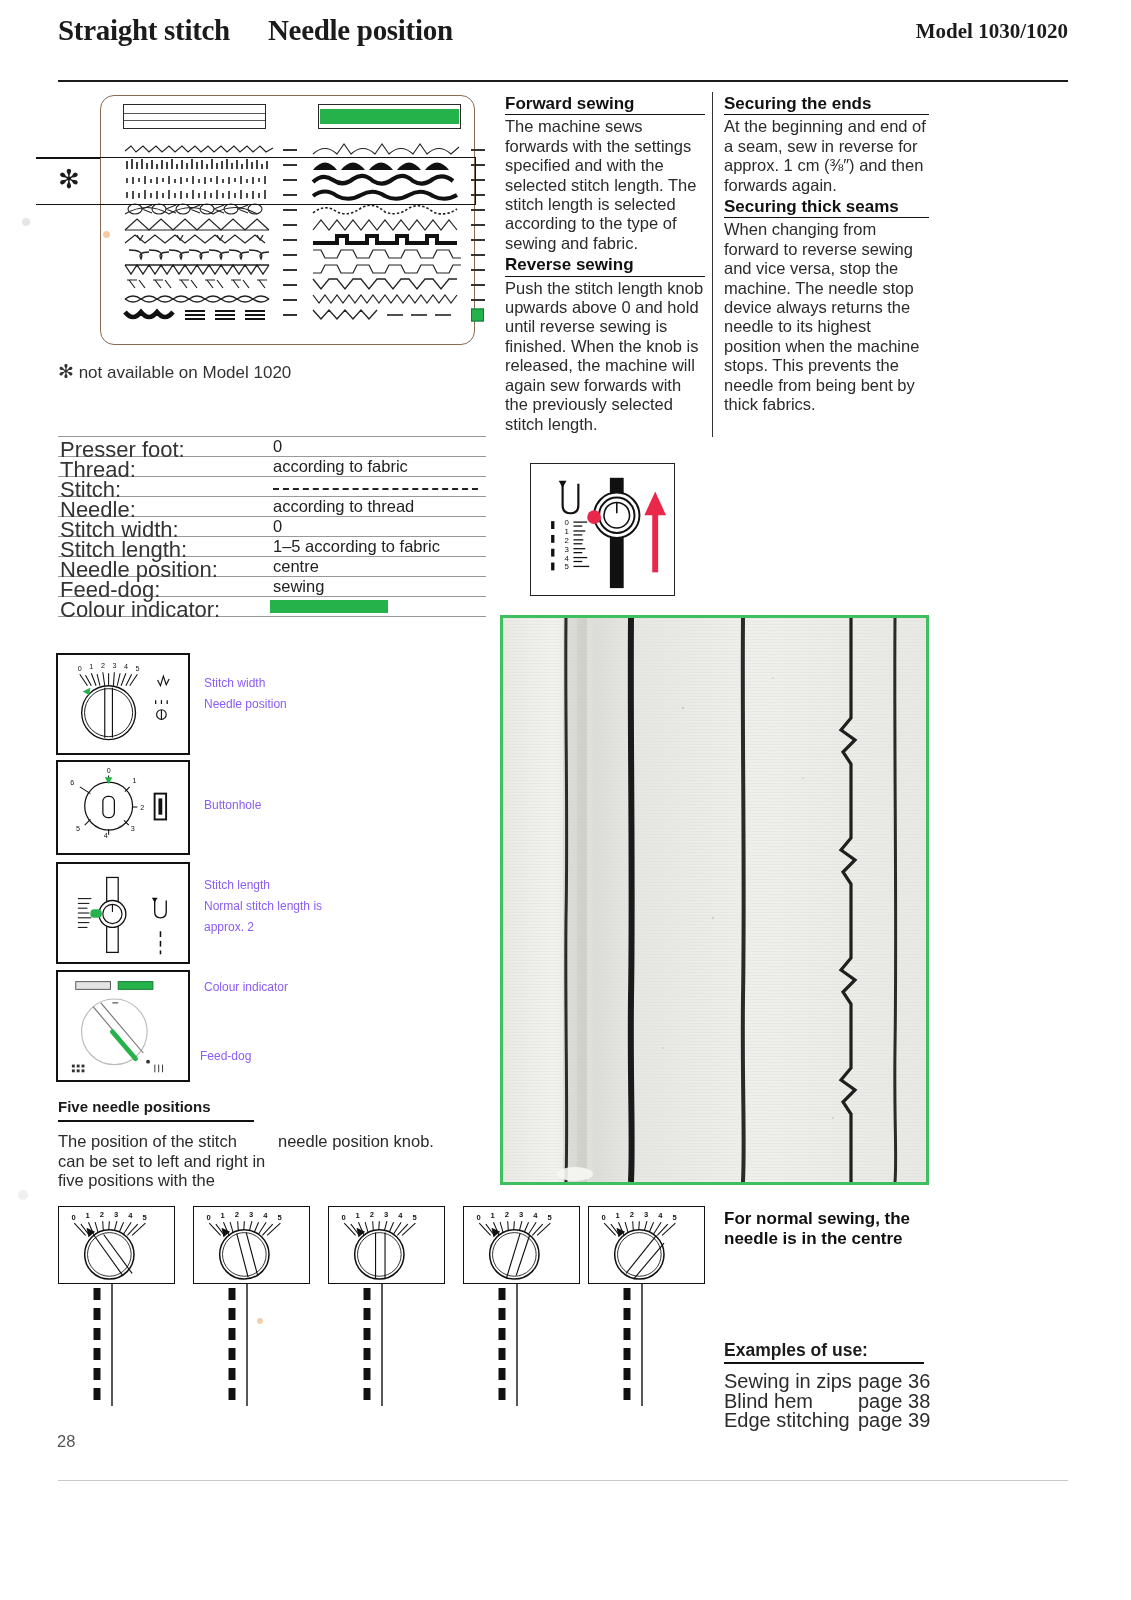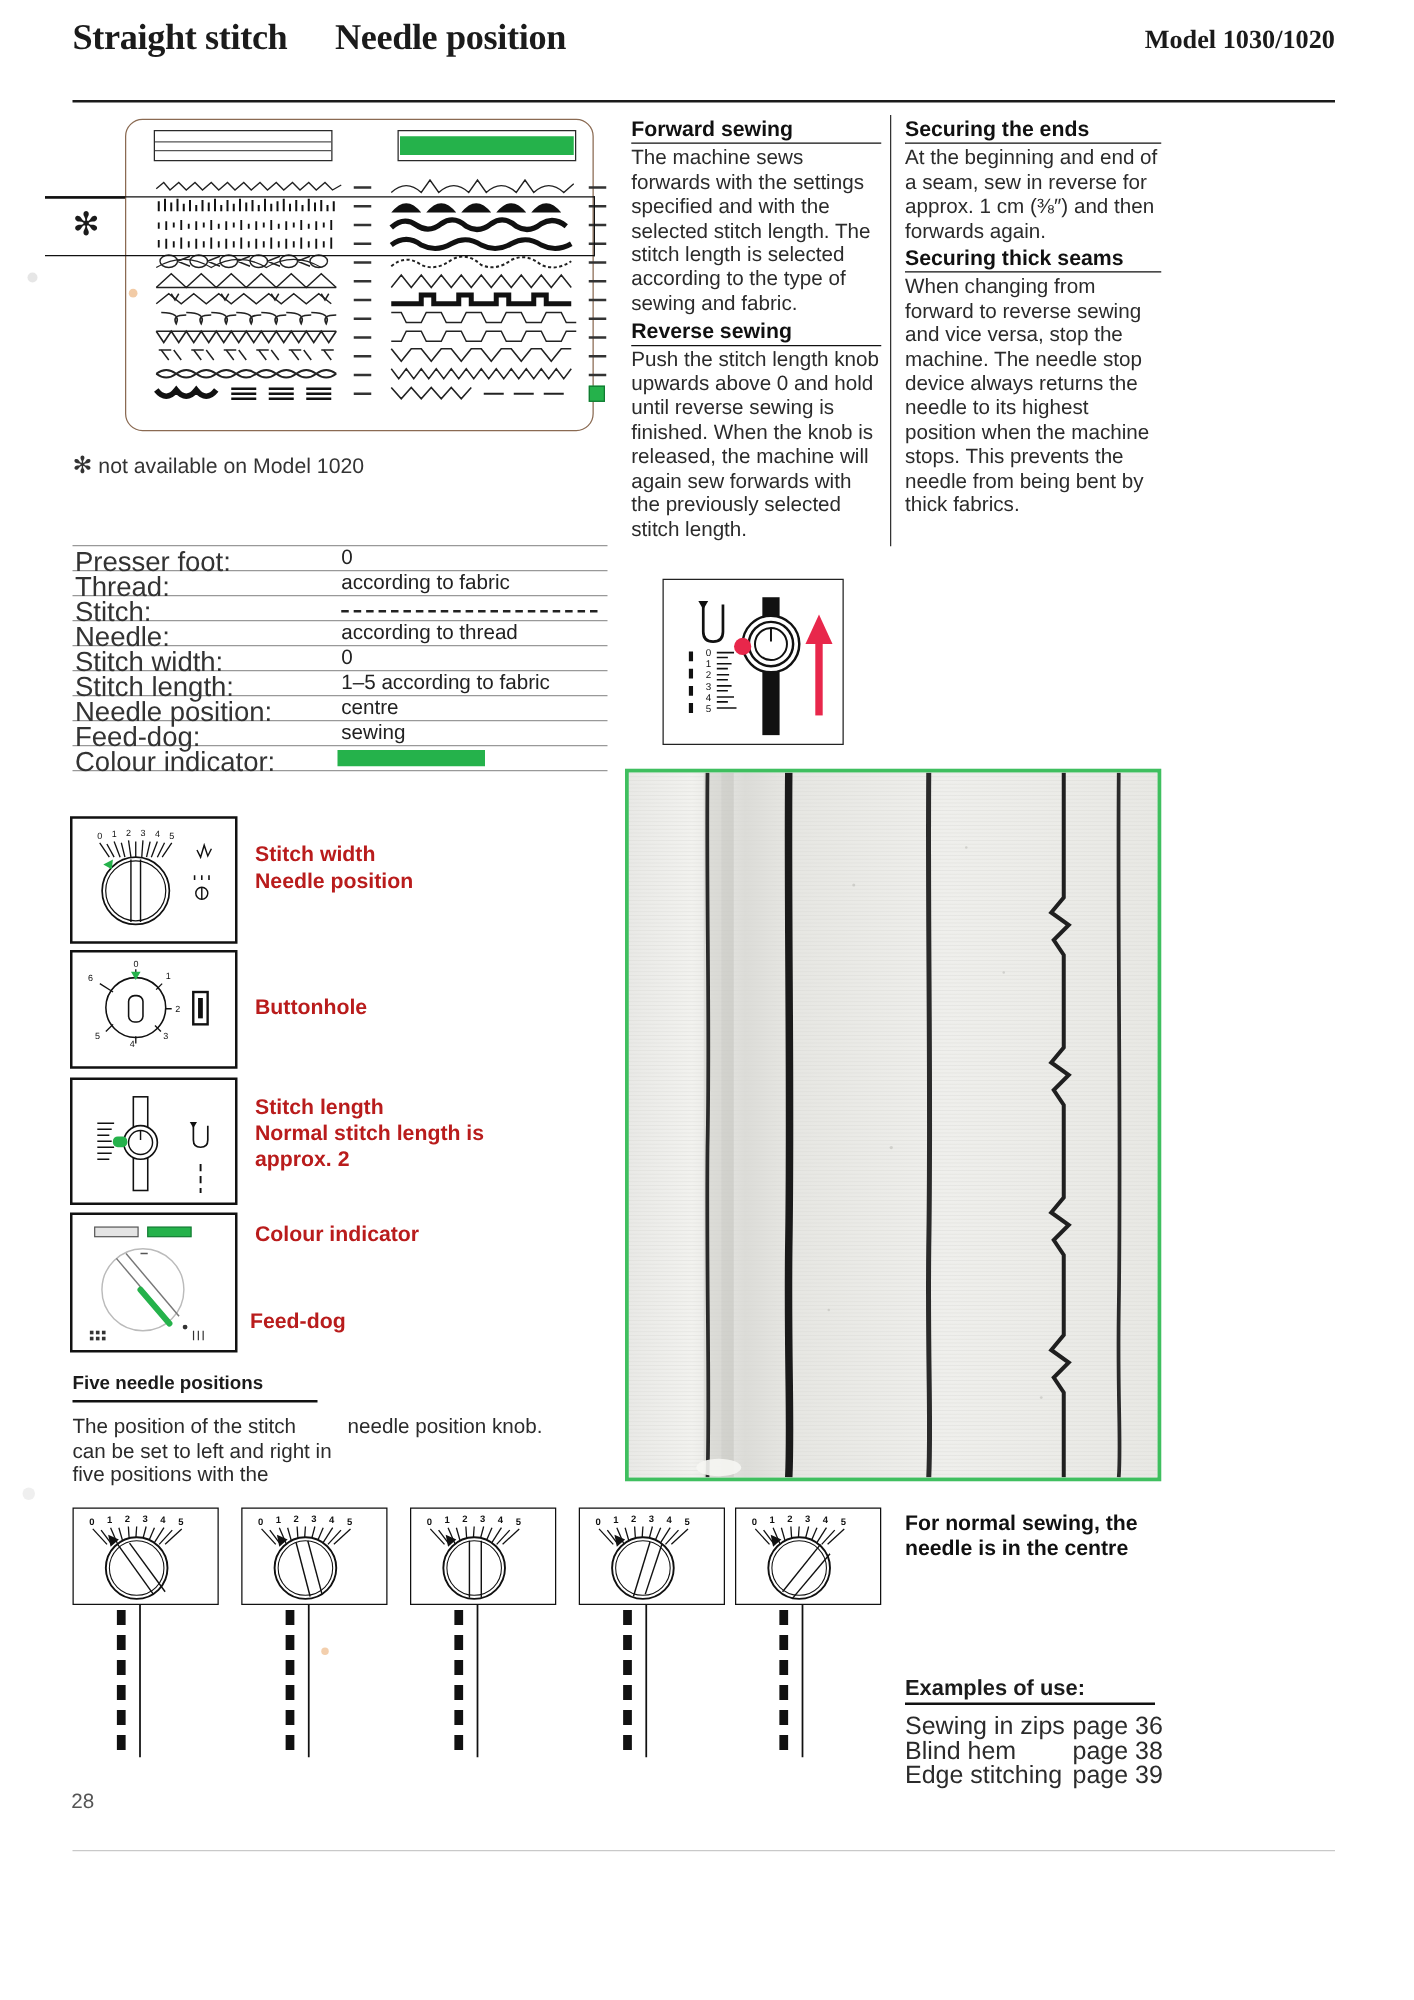--- a/index.html
+++ b/index.html
@@ -73,21 +73,21 @@
   .spec-green { position:absolute; left:212px; top:3px; width:118px; height:13px; background:#25b24b; }
 
   
   .knobdiag {
     position:absolute; left:530px; top:463px; width:145px; height:133px;
     border:1.5px solid #222; background:#fff;
   }
 
   
   .dialbox { position:absolute; border:2px solid #111; background:#fff; }
-  .dial-label { position:absolute; font-size:17px; font-weight:bold; line-height:21px; color:#b91c1c; }
+  .dial-label { position:absolute; font-size:12px; font-weight:normal; line-height:21px; color:#8b5cf6; }
 
   
   .fivenp-h { position:absolute; left:58px; top:1098px; font-size:15px; font-weight:bold; }
   .fivenp-ul { position:absolute; left:58px; top:1120px; width:196px; height:1.6px; background:#111; }
   .fivenp-t1 { position:absolute; left:58px; top:1132px; width:210px; font-size:16.5px; line-height:19.5px; color:#2b2b2b; }
   .fivenp-t2 { position:absolute; left:278px; top:1132px; width:220px; font-size:16.5px; line-height:19.5px; color:#2b2b2b; }
 
   .np-group { position:absolute; }
   .np-box { position:absolute; border:1.6px solid #111; background:#fff; width:117px; height:78px; }
   .np-stitch { position:absolute; width:40px; height:122px; }

